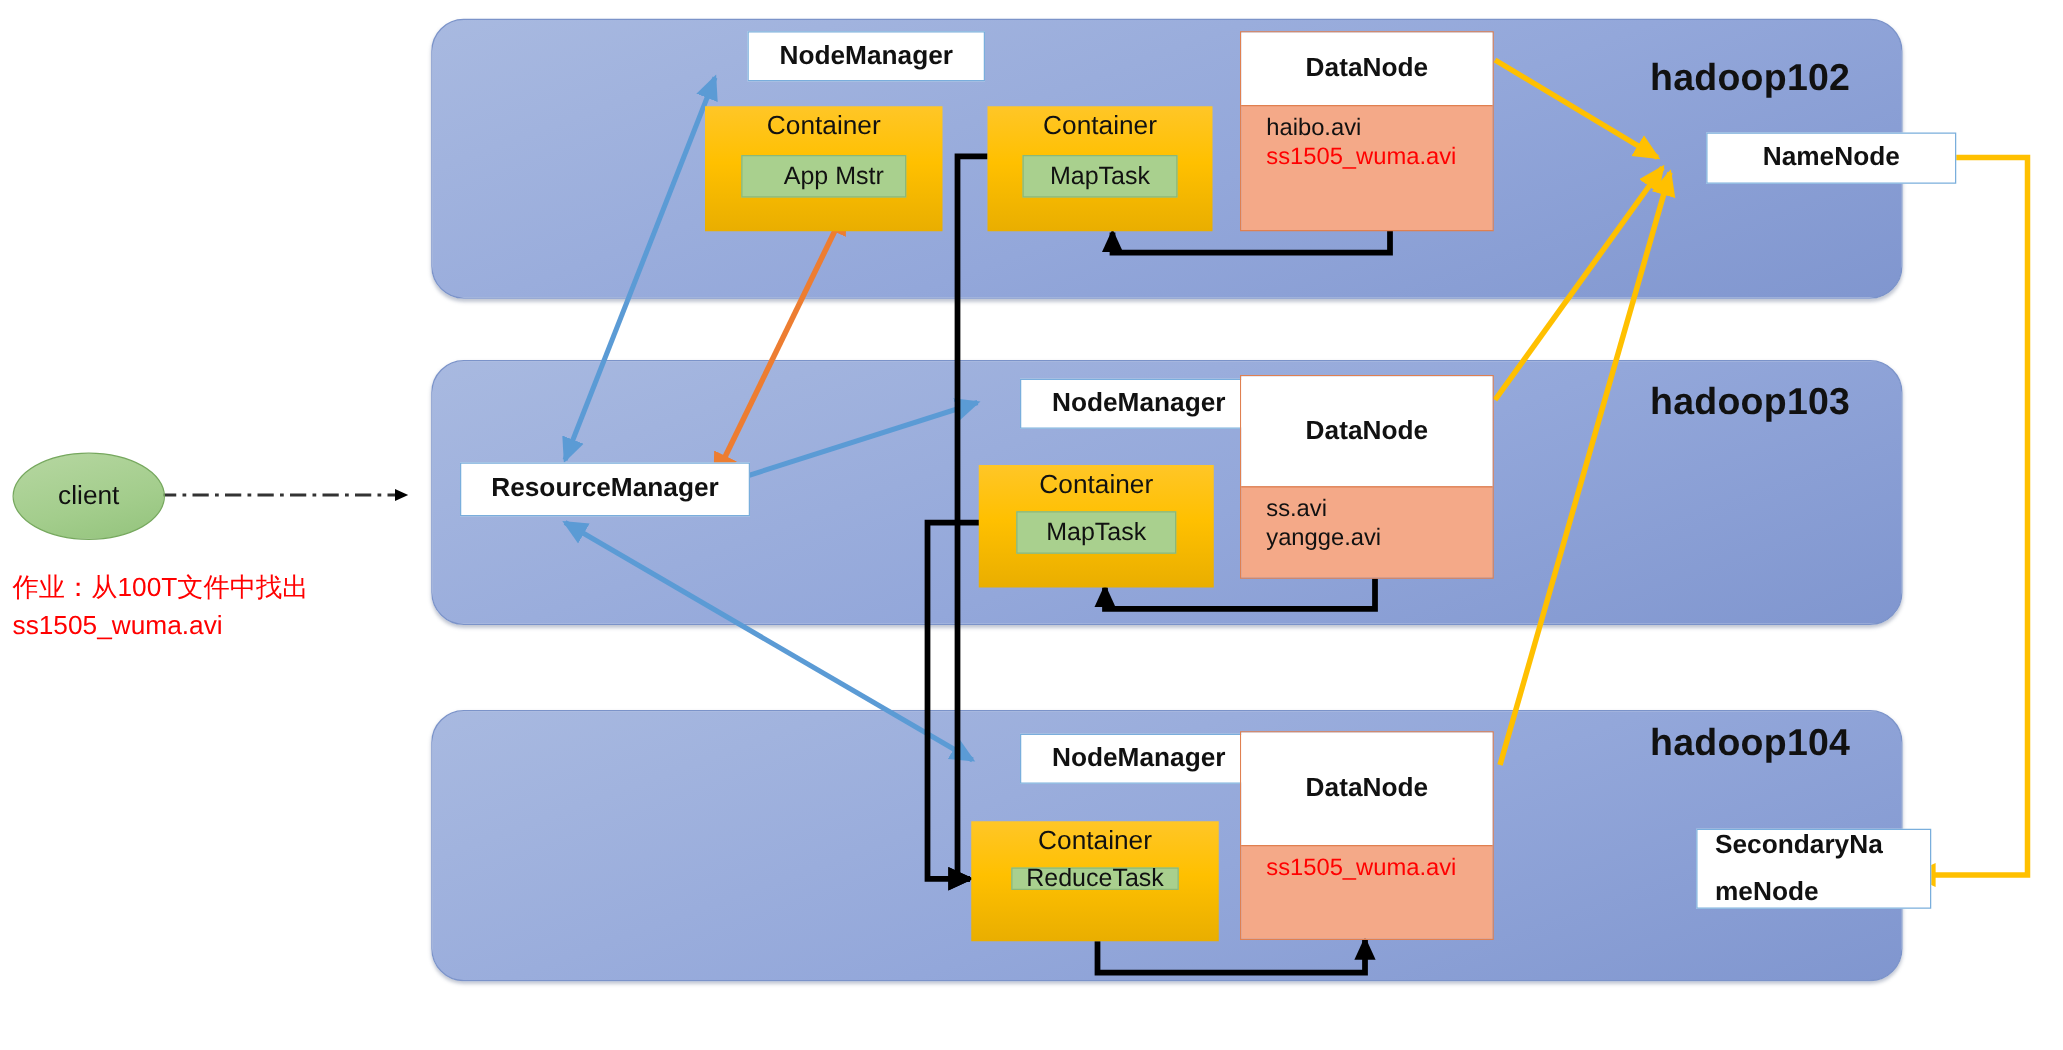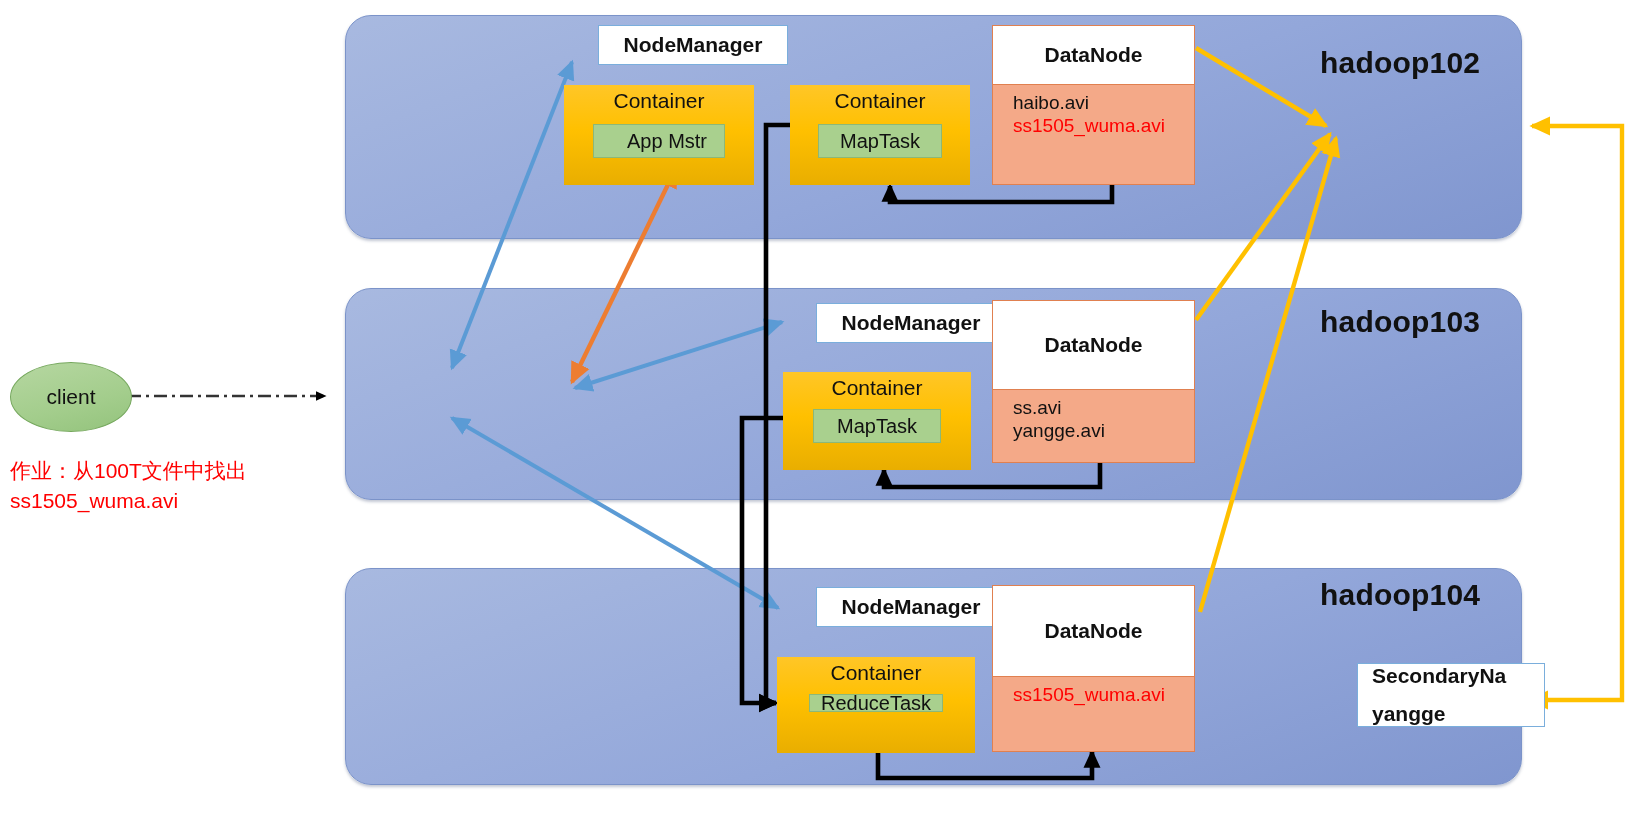--- a/index.html
+++ b/index.html
@@ -134,20 +134,21 @@
   </div>
 
   <div class="datanode" style="left:992px;top:25px;width:203px;height:160px;">
     <div class="dn-head" style="height:58px;">DataNode</div>
     <div class="dn-body">
       <div class="f-blk">haibo.avi</div>
       <div class="f-red">ss1505_wuma.avi</div>
     </div>
   </div>
 
+  <div class="svc" style="left:333px;top:370px;width:232px;height:43px;">ResourceManager</div>
 
   <div class="svc" style="left:781px;top:303px;width:190px;height:40px;">NodeManager</div>
 
   <div class="container-box" style="left:783px;top:372px;width:188px;height:98px;">
     <div class="container-title">Container</div>
     <div class="task-box" style="width:128px;height:34px;margin-top:10px;">MapTask</div>
   </div>
 
   <div class="datanode" style="left:992px;top:300px;width:203px;height:163px;">
     <div class="dn-head" style="height:88px;">DataNode</div>
@@ -164,20 +165,21 @@
     <div class="task-box" style="width:134px;height:18px;margin-top:10px;">ReduceTask</div>
   </div>
 
   <div class="datanode" style="left:992px;top:585px;width:203px;height:167px;">
     <div class="dn-head" style="height:90px;">DataNode</div>
     <div class="dn-body">
       <div class="f-red">ss1505_wuma.avi</div>
     </div>
   </div>
 
+  <div class="svc" style="left:1330px;top:106px;width:200px;height:41px;">NameNode</div>
 
   <div class="svc left" style="left:1322px;top:663px;width:188px;height:64px;
               flex-direction:column;align-items:flex-start;justify-content:center;gap:13px;">
     <span>SecondaryNa</span>
-    <span>yangge</span>
+    <span>meNode</span>
   </div>
 
 </div>
 
 </body></html>

